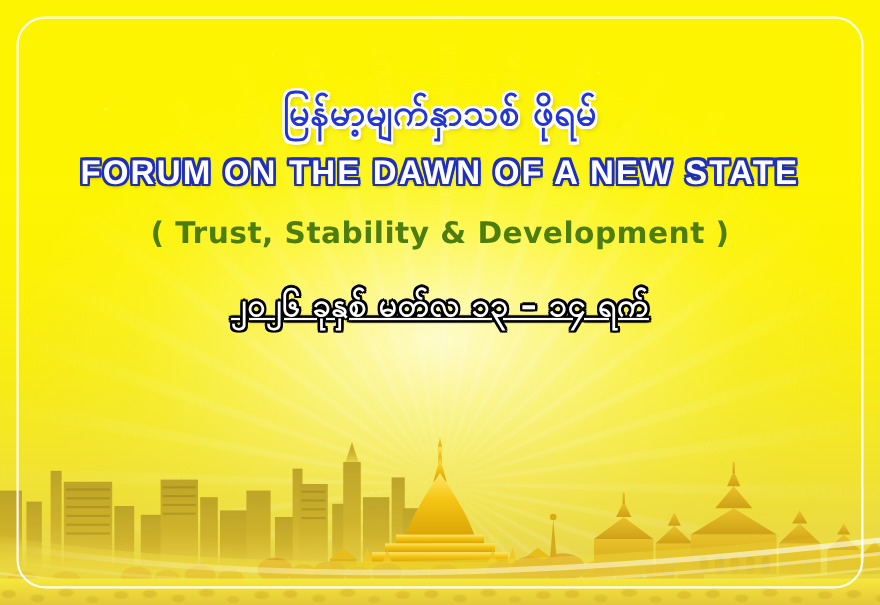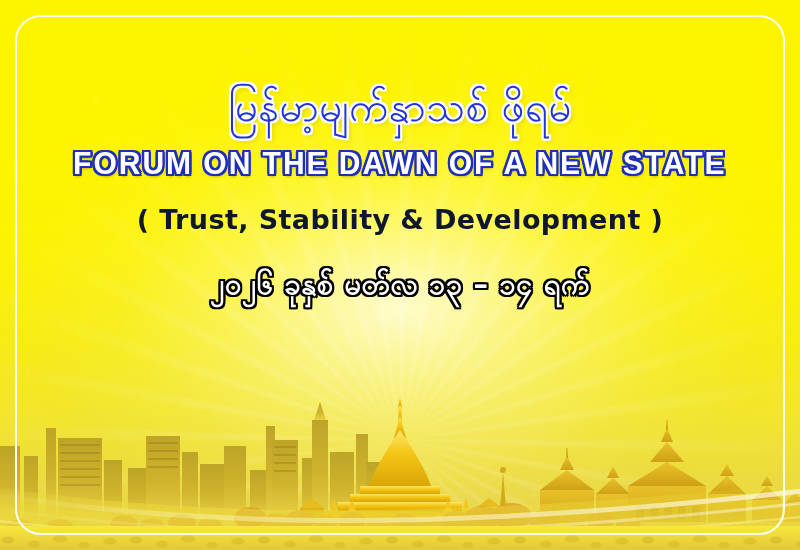--- a/index.html
+++ b/index.html
@@ -110,22 +110,22 @@
   .content{
     position:absolute; inset:0; z-index:5;
     display:flex; flex-direction:column; align-items:center;
     pointer-events:none;
   }
   .content > *{ pointer-events:auto; }
 
   .title-mm{
     margin-top:86px;
     font-family:"DejaVu Sans","Liberation Sans",sans-serif;
-    font-size:40px;
-    font-weight:400;
+    font-size:33px;
+    font-weight:700;
     line-height:1.05;
     color:#2235d6;
     letter-spacing:0.5px;
     white-space:nowrap;
     text-shadow:
        2px  0   0 #fff, -2px  0   0 #fff,
        0    2px 0 #fff,  0   -2px 0 #fff,
        2px  2px 0 #fff, -2px  2px 0 #fff,
        2px -2px 0 #fff, -2px -2px 0 #fff,
        3px  3px 4px rgba(120,100,0,.30);
@@ -145,37 +145,38 @@
        2.4px  0    0 #1f2fb8,   2.2px  2.2px 0 #1f2fb8, 0 2.4px 0 #1f2fb8,
       -2.2px  2.2px 0 #1f2fb8, -2.4px  0    0 #1f2fb8,
        1px 3px 3px rgba(80,70,0,.35);
   }
 
   .tagline{
     margin-top:22px;
     font-family:"DejaVu Sans","Liberation Sans",sans-serif;
     font-size:27px;
     font-weight:700;
-    color:#0f172a;
+    color:#4d7c0f;
     letter-spacing:.4px;
     white-space:nowrap;
   }
 
   .date-mm{
     margin-top:30px;
     font-family:"DejaVu Sans","Liberation Sans",sans-serif;
     font-size:29px;
     font-weight:700;
     color:#ffffff;
     letter-spacing:.6px;
     white-space:nowrap;
     text-shadow:
       -2px -2px 0 #000, 0 -2.2px 0 #000,  2px -2px 0 #000,
        2.2px 0   0 #000, 2px  2px 0 #000, 0  2.2px 0 #000,
       -2px  2px 0 #000, -2.2px 0  0 #000;
+    text-decoration: underline;
   }
 
   .venue-mm{
     margin-top:6px;
     font-family:"DejaVu Sans","Liberation Sans",sans-serif;
     font-size:29px;
     font-weight:700;
     color:#ffffff;
     letter-spacing:.6px;
     white-space:nowrap;

